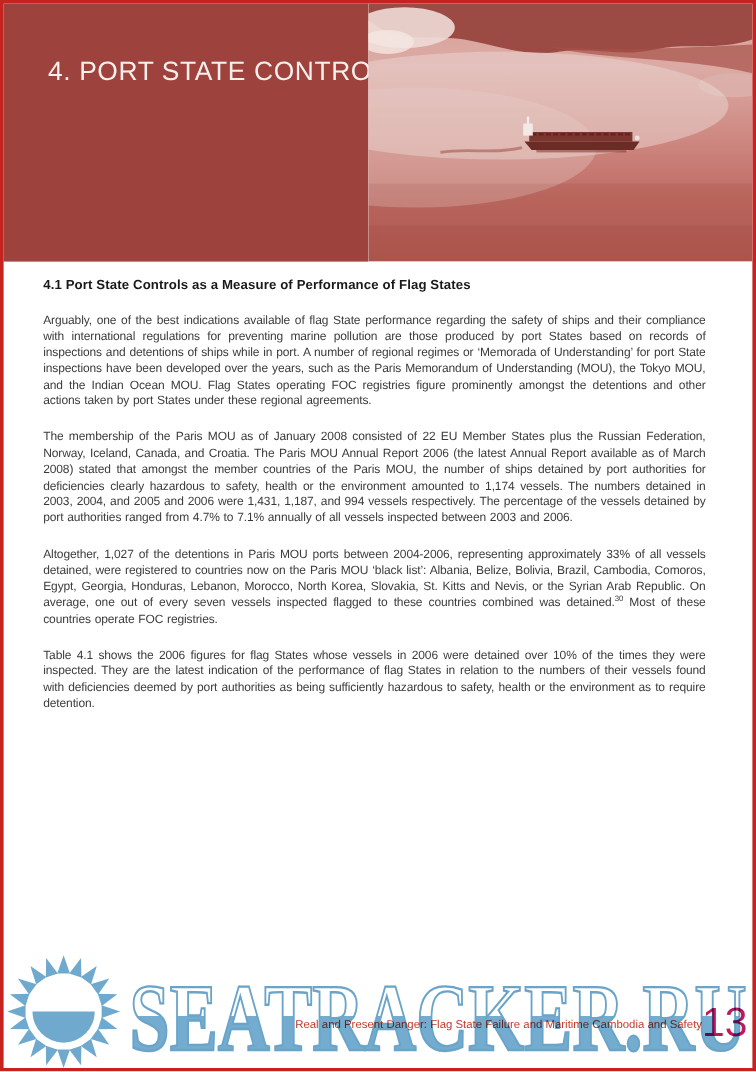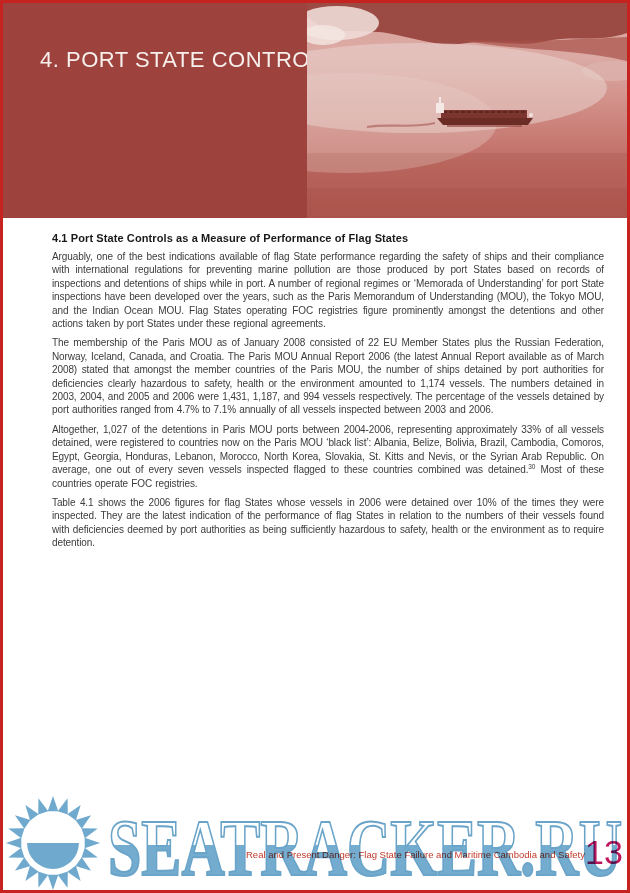--- a/index.html
+++ b/index.html
@@ -16,27 +16,27 @@
     background:#9d423d;
   }
   .chapter-title {
     position:absolute; top:44px; left:37px;
     color:#f6efec; font-size:22px; letter-spacing:.5px; font-weight:400;
     white-space:nowrap;
   }
   .photo-wrap { position:absolute; top:0; left:304px; right:0; height:215px; }
   .photo-wrap svg { width:100%; height:100%; display:block; }
   
-  .content { position:absolute; top:218px; left:52px; width:552px; color:#3b3b3b; }
+  .content { position:absolute; top:218px; left:36px; width:552px; color:#3b3b3b; }
   .section-heading {
     margin-top:14px; font-size:11px; font-weight:bold; color:#191919;
     letter-spacing:.1px;
   }
   .content p {
-    margin-top:6px; font-size:10px; line-height:13.4px;
+    margin-top:17px; font-size:10px; line-height:13.4px;
     text-align:justify; letter-spacing:-0.1px; word-spacing:.5px;
   }
   .content p sup { font-size:6.5px; vertical-align:super; line-height:0; }
   
   .watermark { position:absolute; left:4px; top:795px; width:622px; height:96px; }
   .watermark svg { width:100%; height:100%; display:block; }
   
   .footer-text {
     position:absolute; top:849px; right:45px;
     font-size:9.5px; color:#c23a2b; white-space:nowrap;

